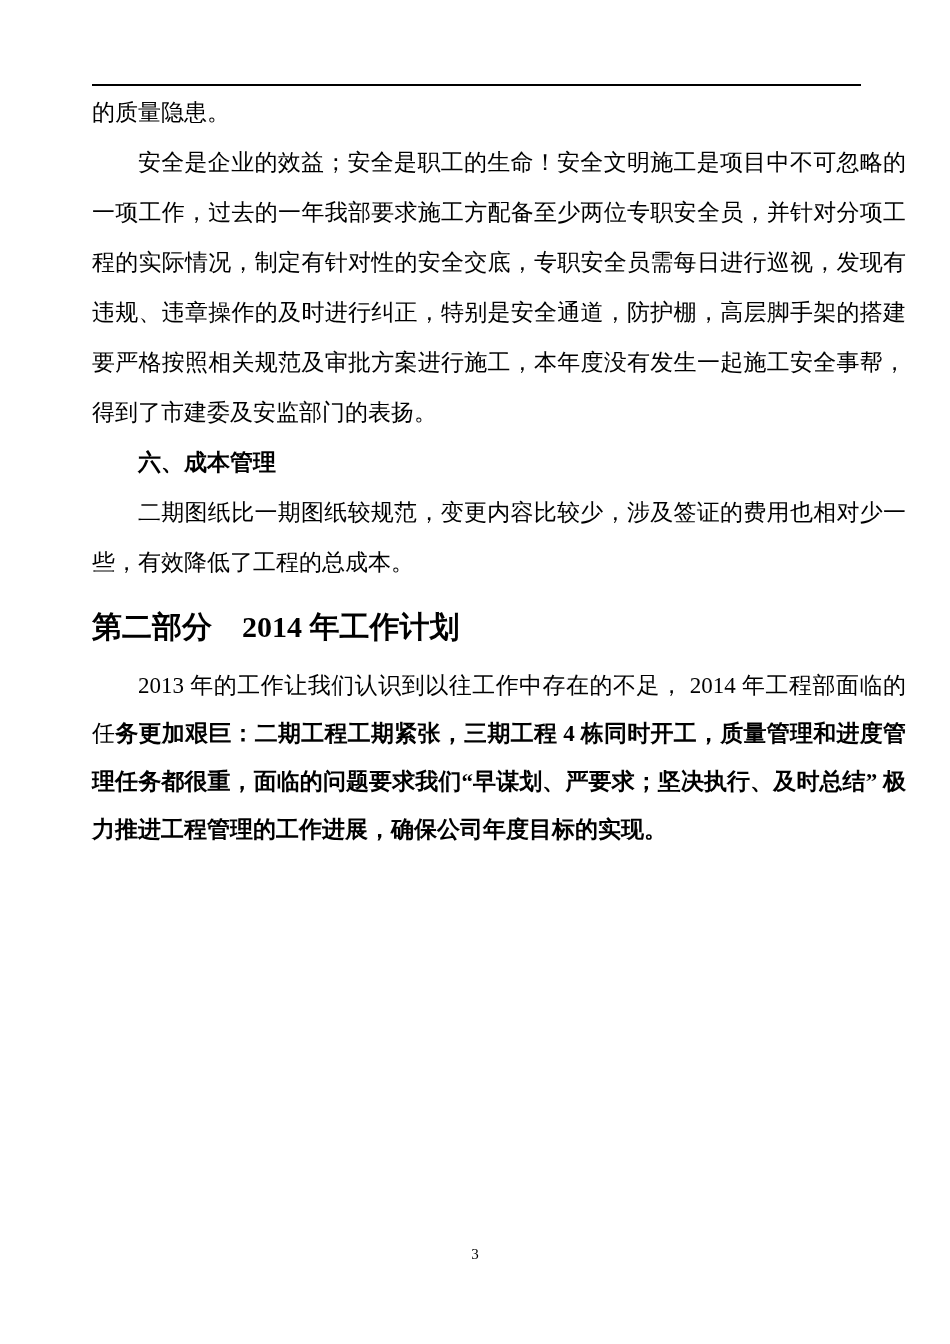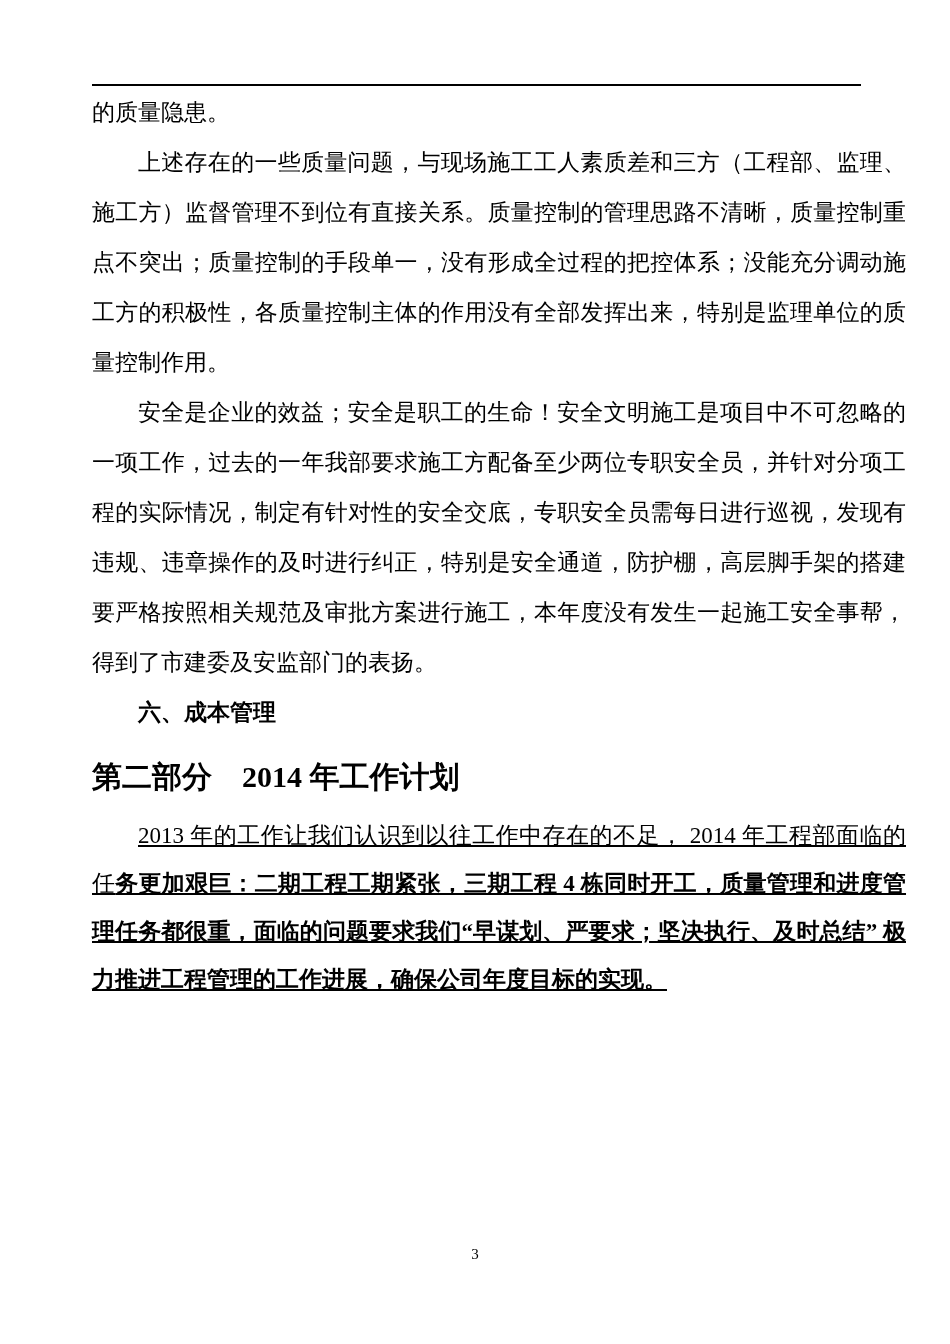--- a/index.html
+++ b/index.html
@@ -43,21 +43,20 @@
   }
   .part-title {
     margin: 4px 0 0 0;
     font-size: 30px;
     line-height: 70px;
     font-weight: bold;
     text-indent: 0;
   }
   .plan {
     line-height: 48px;
-    text-decoration: underline;
   }
   .plan .bold-run {
     font-weight: bold;
   }
   .page-number {
     position: absolute;
     left: 0;
     top: 1244px;
     width: 100%;
     text-align: center;
@@ -67,28 +66,28 @@
 </style>
 </head>
 <body>
 
 <div class="page">
 
   <div class="header-rule"></div>
 
   <p class="body-text">的质量隐患。</p>
 
-  <p class="body-text indent">上述存在的一些质量问题，与现场施工工人素质差和三方（工程部、监理、施工方）监督管理不到位有直接关系。质量控制的管理思路不清晰，质量控制重点不突出；质量控制的手段单一，没有形成全过程的把控体系；没能充分调动施工方的积极性，各质量控制主体的作用没有全部发挥出来，特别是监理单位的质量控制作用。</p>
 
 
   <p class="body-text indent">安全是企业的效益；安全是职工的生命！安全文明施工是项目中不可忽略的一项工作，过去的一年我部要求施工方配备至少两位专职安全员，并针对分项工程的实际情况，制定有针对性的安全交底，专职安全员需每日进行巡视，发现有违规、违章操作的及时进行纠正，特别是安全通道，防护棚，高层脚手架的搭建要严格按照相关规范及审批方案进行施工，本年度没有发生一起施工安全事帮，得到了市建委及安监部门的表扬。</p>
 
 
   <h3 class="heading">六、成本管理</h3>
 
+  <p class="body-text indent">二期图纸比一期图纸较规范，变更内容比较少，涉及签证的费用也相对少一些，有效降低了工程的总成本。</p>
 
   <h1 class="part-title">第二部分　2014 年工作计划</h1>
 
   <p class="body-text indent plan"><span>2013 年的工作让我们认识到以往工作中存在的不足， 2014 年工程部面临的任</span><span class="bold-run">务更加艰巨：二期工程工期紧张，三期工程 4 栋同时开工，质量管理和进度管理任务都很重，面临的问题要求我们“早谋划、严要求；坚决执行、及时总结” 极力推进工程管理的工作进展，确保公司年度目标的实现。</span></p>
 
   <div class="page-number">3</div>
 
 </div>
 
 </body></html>

